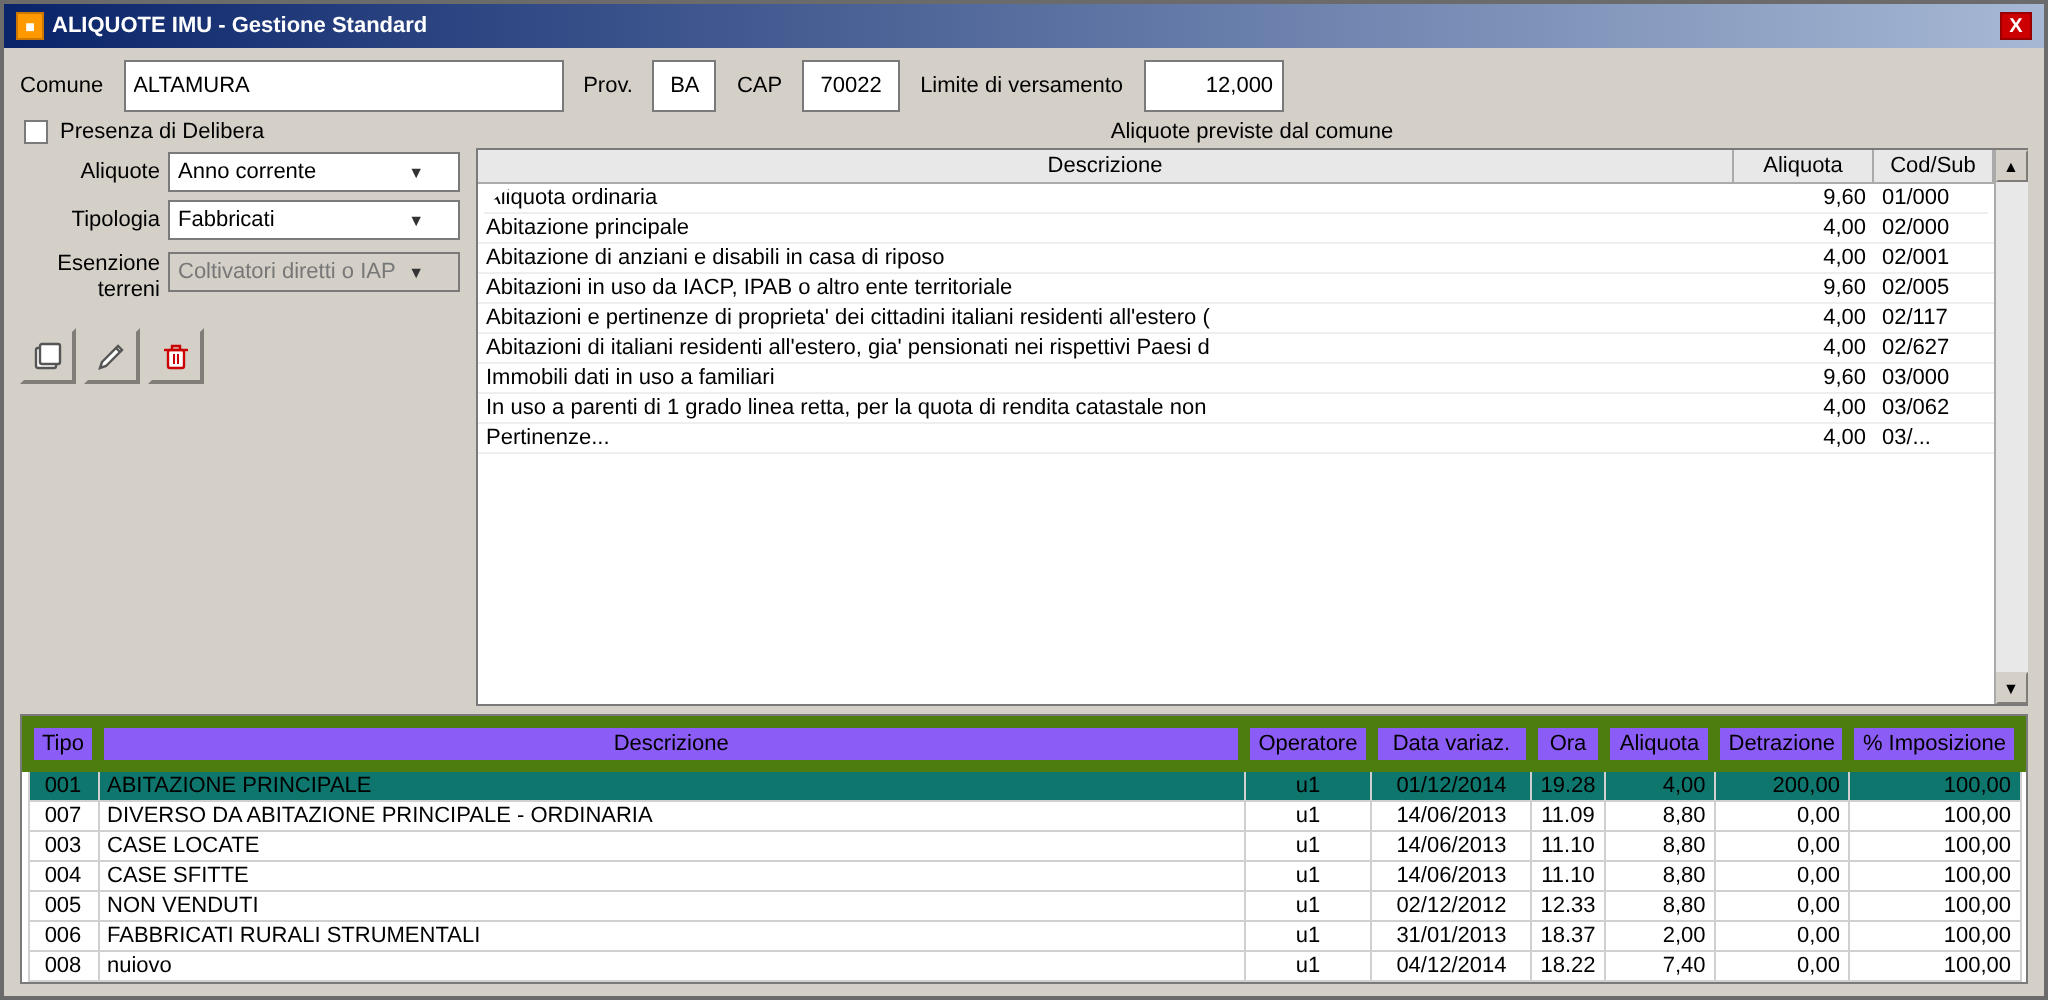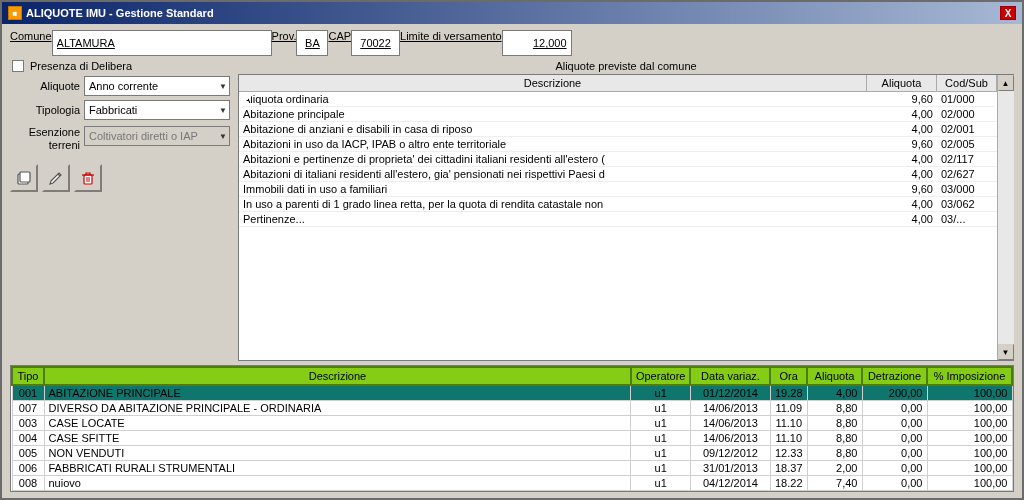--- a/index.html
+++ b/index.html
@@ -66,22 +66,22 @@
       flex: 1;
       padding: 6px 8px;
       display: flex;
       flex-direction: column;
       gap: 4px;
       overflow: hidden;
     }
     
     .top-row {
       display: flex;
-      align-items: flex-start;
-      text-decoration: underline;
+      align-items: center;
+      gap: 10px;
     }
     .field-label {
       font-size: 11px;
       color: #000;
       white-space: nowrap;
     }
     .field-input {
       background: white;
       border: 1px solid #7a7a7a;
       padding: 12px 4px;
@@ -132,21 +132,21 @@
       text-align: right;
     }
     .select-input {
       border: 1px solid #7a7a7a;
       background: white;
       height: 20px;
       font-size: 11px;
       display: flex;
       align-items: center;
       justify-content: space-between;
-      padding: 0 2px 0 4px;
+      padding: 0 17px 0 4px;
       cursor: pointer;
       flex: 1;
     }
     .select-arrow {
       font-size: 8px;
       color: #333;
     }
     .buttons-row {
       display: flex;
       gap: 4px;
@@ -235,22 +235,22 @@
       background: white;
       overflow: hidden;
       flex-shrink: 0;
     }
     table {
       width: 100%;
       border-collapse: collapse;
       font-size: 11px;
     }
     table thead tr th {
-      background: #84cc16;
-      border: 2px solid #4d7c0f;
+      background: #8b5cf6;
+      border: 6px solid #4d7c0f;
       padding: 2px 4px;
       font-weight: normal;
       white-space: nowrap;
     }
     table tbody tr td {
       border: 1px solid #d0d0d0;
       padding: 1px 4px;
       white-space: nowrap;
     }
     table tbody tr:first-child {
@@ -469,21 +469,21 @@
               <td class="col-data center">14/06/2013</td>
               <td class="col-ora center">11.10</td>
               <td class="col-aliq right">8,80</td>
               <td class="col-det right">0,00</td>
               <td class="col-imp right">100,00</td>
             </tr>
             <tr>
               <td class="col-tipo center">005</td>
               <td class="col-desc">NON VENDUTI</td>
               <td class="col-op center">u1</td>
-              <td class="col-data center">09/12/2012</td>
+              <td class="col-data center">02/12/2012</td>
               <td class="col-ora center">12.33</td>
               <td class="col-aliq right">8,80</td>
               <td class="col-det right">0,00</td>
               <td class="col-imp right">100,00</td>
             </tr>
             <tr>
               <td class="col-tipo center">006</td>
               <td class="col-desc">FABBRICATI RURALI STRUMENTALI</td>
               <td class="col-op center">u1</td>
               <td class="col-data center">31/01/2013</td>

